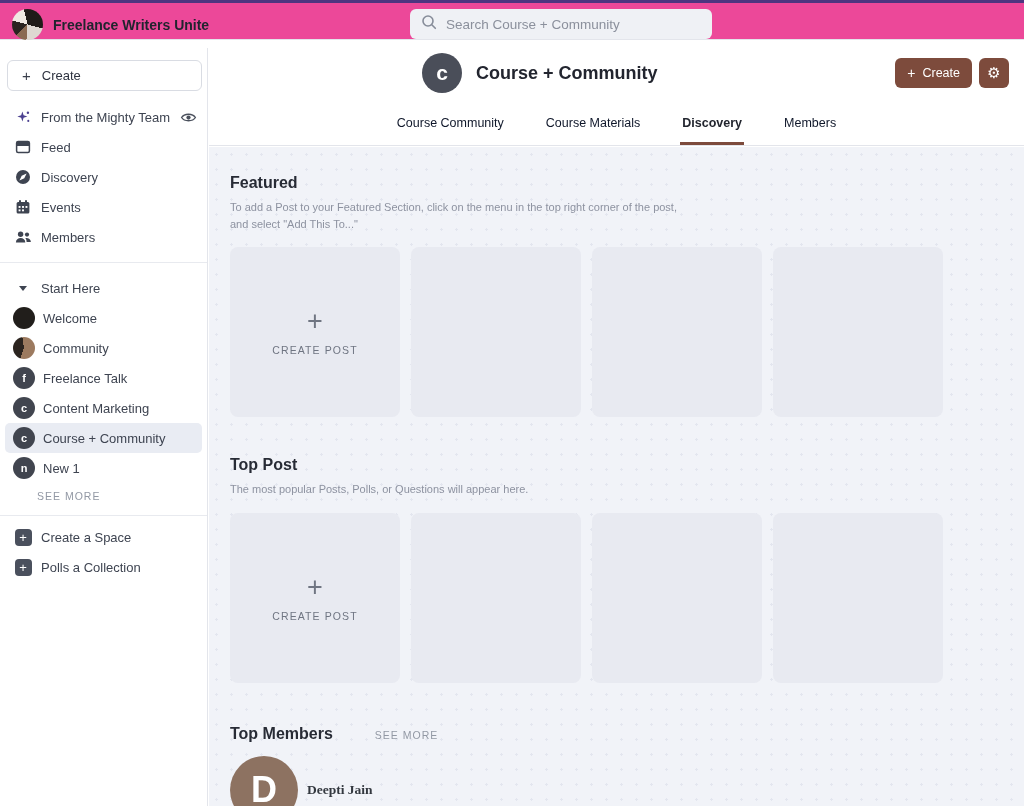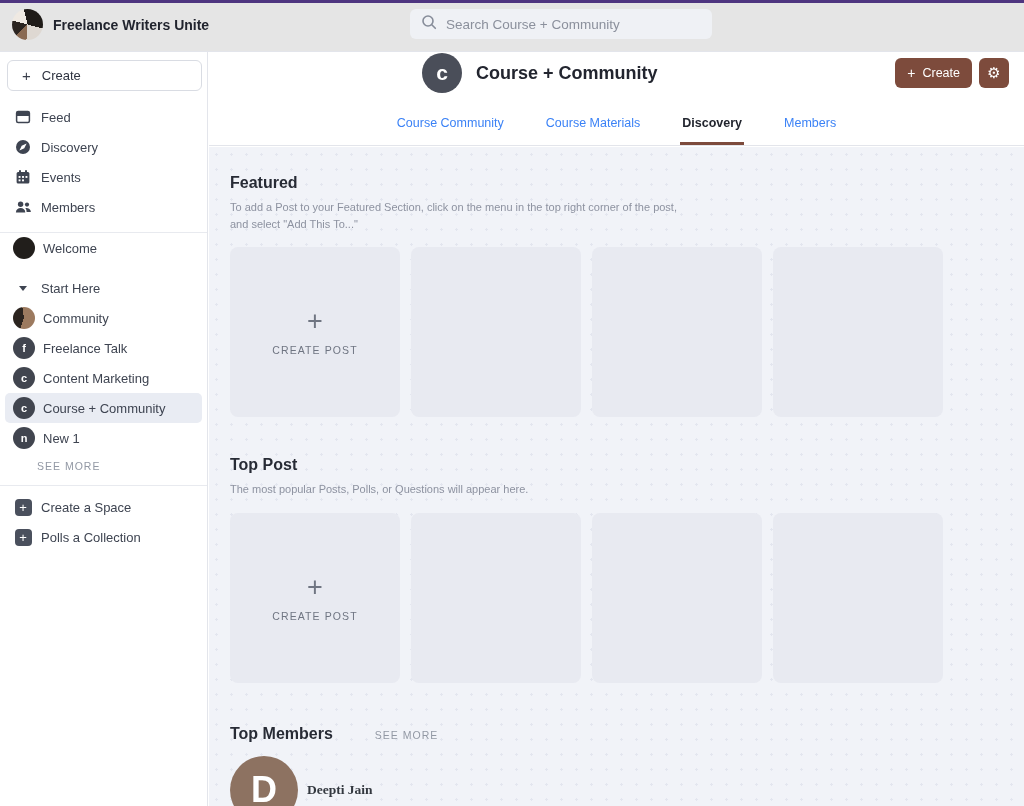--- a/index.html
+++ b/index.html
@@ -1,21 +1,21 @@
 <!DOCTYPE html>
 <html><head>
 <meta charset="utf-8">
 <style>
   * { box-sizing: border-box; margin: 0; padding: 0; }
   html,body { width:1024px; height:806px; overflow:hidden; background:#fff;
               font-family:"Liberation Sans", sans-serif; }
   .screen { position:relative; width:1024px; height:806px; overflow:hidden; }
 
   
-  .topbar { position:absolute; top:0; left:0; right:0; height:52px; background:#e5e5e5;
+  .topbar { position:absolute; top:0; left:0; right:0; height:40px; background:#ec4899;
             border-bottom:1px solid #e3e5eb; z-index:5; }
   .topbar-accent { position:absolute; top:0; left:0; right:0; height:3px; background:#4e3580; }
   .brand { position:absolute; left:12px; top:9px; display:flex; align-items:center; gap:10px; }
   .brand-logo { width:31px; height:31px; border-radius:50%;
       background:conic-gradient(from 40deg,#1f1b18 0 18%,#ded8d2 18% 40%,#8a6a52 40% 52%,#2b2420 52% 68%,#efe9e2 68% 85%,#1f1b18 85% 100%); }
   .brand-name { font-size:14px; font-weight:bold; color:#21242e; }
   .search { position:absolute; left:410px; top:9px; width:302px; height:30px; background:#eff1f5;
             border-radius:6px; display:flex; align-items:center; padding:0 11px; gap:9px; }
   .search input { flex:1; border:none; outline:none; background:transparent; font-size:13.5px;
                   color:#3e4451; font-family:"Liberation Sans",sans-serif; }
@@ -56,21 +56,21 @@
   .space-title { font-size:18px; font-weight:bold; color:#22252f; }
   .head-actions { position:absolute; right:15px; top:10px; display:flex; gap:7px; }
   .btn-create-main { height:30px; background:#7d4b3c; color:#fff; border:none; border-radius:6px;
                      display:flex; align-items:center; gap:7px; padding:0 12px; font-size:12.5px;
                      cursor:pointer; font-family:"Liberation Sans",sans-serif; }
   .btn-create-main .plus { font-size:14px; font-weight:400; }
   .btn-gear { width:30px; height:30px; background:#7d4b3c; border:none; border-radius:6px; color:#fff;
               display:flex; align-items:center; justify-content:center; cursor:pointer;
               font-size:15px; font-family:"DejaVu Sans",sans-serif; }
   .tabs { position:absolute; bottom:0; left:0; right:0; display:flex; justify-content:center; gap:38px; }
-  .tab { padding:0 2px 12px; font-size:12.5px; color:#3b82f6; cursor:pointer;
+  .tab { padding:0 2px 12px; font-size:12.5px; color:#0f172a; cursor:pointer;
          border-bottom:3px solid transparent; }
   .tab.active { color:#23262f; font-weight:bold; border-bottom-color:#7d4b3c; }
 
   
   .main-body { position:absolute; left:209px; top:147px; right:0; bottom:0; background:#f1f3f8;
                background-image:radial-gradient(#e3e6ef 1px, rgba(0,0,0,0) 1.4px);
                background-size:15px 15px; overflow:hidden; }
   .content { padding:27px 0 0 21px; }
   .section-heading { font-size:16px; font-weight:bold; color:#272b35; margin-bottom:7px; }
   .section-desc { font-size:11px; color:#8d92a0; line-height:1.5; }
@@ -114,20 +114,36 @@
 
   <nav class="sidebar">
     <div class="create-btn">
       <span class="plus">+</span>
       <span>Create</span>
     </div>
 
     <div class="nav">
       <div class="nav-row">
         <span class="ic">
+          <svg width="15" height="15" viewBox="0 0 16 16" fill="#4c4190">
+              <path d="M6.8 1.5 L8.1 5.6 L12.2 6.9 L8.1 8.2 L6.8 12.3 L5.5 8.2 L1.4 6.9 L5.5 5.6 Z"></path>
+              <circle cx="12.7" cy="3" r="1.3"></circle>
+              <circle cx="13.1" cy="11.6" r="1.1"></circle>
+            </svg>
+        </span>
+        <span class="lbl">From the Mighty Team</span>
+        <span class="ic">
+          <svg width="17" height="17" viewBox="0 0 16 16">
+              <path d="M1.5 8 C4 3.9 12 3.9 14.5 8 C12 12.1 4 12.1 1.5 8 Z" fill="none" stroke="#4a505c" stroke-width="1.3"></path>
+              <circle cx="8" cy="8" r="2" fill="#4a505c"></circle>
+            </svg>
+        </span>
+      </div>
+      <div class="nav-row">
+        <span class="ic">
           <svg width="16" height="16" viewBox="0 0 16 16">
               <rect x="1.6" y="2.6" width="12.8" height="10.8" rx="1.5" fill="none" stroke="#3e4451" stroke-width="1.5"></rect>
               <path d="M1.6 4.1 a1.5 1.5 0 0 1 1.5 -1.5 h9.8 a1.5 1.5 0 0 1 1.5 1.5 v2.9 h-12.8 Z" fill="#3e4451"></path>
             </svg>
         </span>
         <span class="lbl">Feed</span>
       </div>
       <div class="nav-row">
         <span class="ic">
           <svg width="16" height="16" viewBox="0 0 16 16">
@@ -160,30 +176,30 @@
               <circle cx="12" cy="5.6" r="2.1"></circle>
               <path d="M11.3 9 C13.6 9 15.8 10.2 15.9 12.9 L11.6 12.9 C11.6 11.3 11.2 10 10.4 9.3 C10.7 9.1 11 9 11.3 9 Z"></path>
             </svg>
         </span>
         <span class="lbl">Members</span>
       </div>
     </div>
 
     <div class="divider"></div>
 
-    <div class="nav-row space-row">
-      <span class="avatar-s" style="background:#211e1b;"></span>
-      <span class="lbl">Welcome</span>
-    </div>
-
     <div class="nav-row section-head">
       <span class="ic">
           <span class="caret"></span>
         </span>
       <span class="lbl">Start Here</span>
+    </div>
+
+    <div class="nav-row space-row">
+      <span class="avatar-s" style="background:#211e1b;"></span>
+      <span class="lbl">Welcome</span>
     </div>
     <div class="nav-row space-row">
       <span class="avatar-s" style="background:conic-gradient(from 200deg,#2b241f 0 42%,#9c7a5f 42% 100%);"></span>
       <span class="lbl">Community</span>
     </div>
     <div class="nav-row space-row">
       <span class="avatar-s" style="background:#41454f;">f</span>
       <span class="lbl">Freelance Talk</span>
     </div>
     <div class="nav-row space-row">

